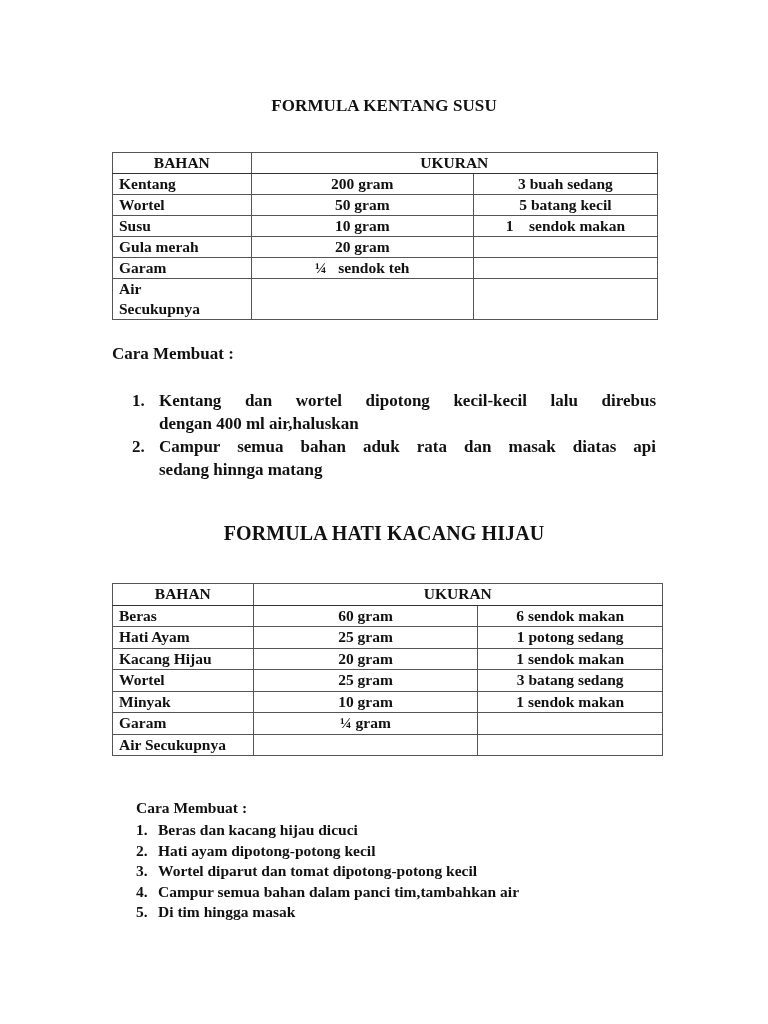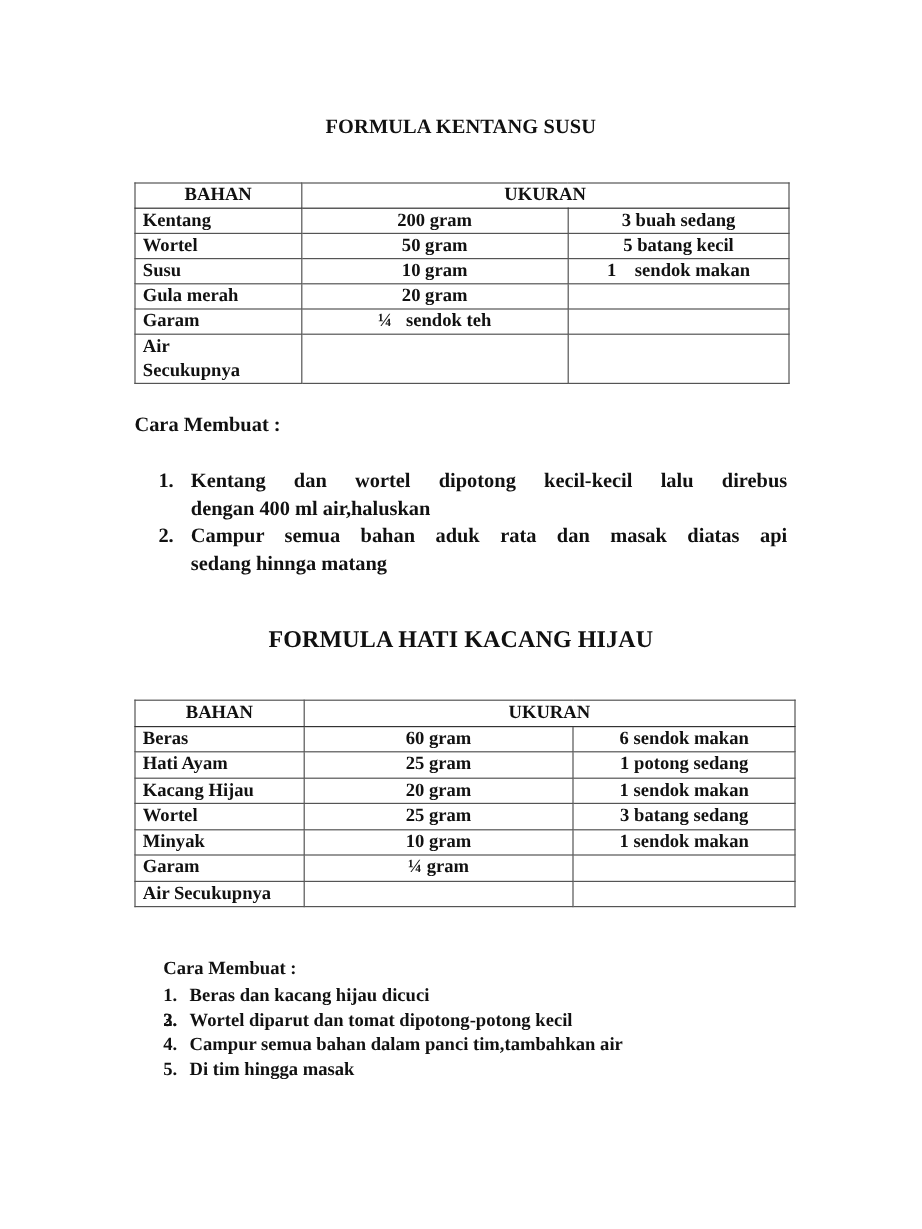--- a/index.html
+++ b/index.html
@@ -144,20 +144,21 @@
 
 <div id="cara2" class="abs">Cara Membuat :</div>
 
 <ol class="steps2">
   <li>
     <span class="n">1.</span>
     <span>Beras dan kacang hijau dicuci</span>
   </li>
   <li>
     <span class="n">2.</span>
+    <span>Hati ayam dipotong-potong kecil</span>
   </li>
   <li>
     <span class="n">3.</span>
     <span>Wortel diparut dan tomat dipotong-potong kecil</span>
   </li>
   <li>
     <span class="n">4.</span>
     <span>Campur semua bahan dalam panci tim,tambahkan air</span>
   </li>
   <li>

